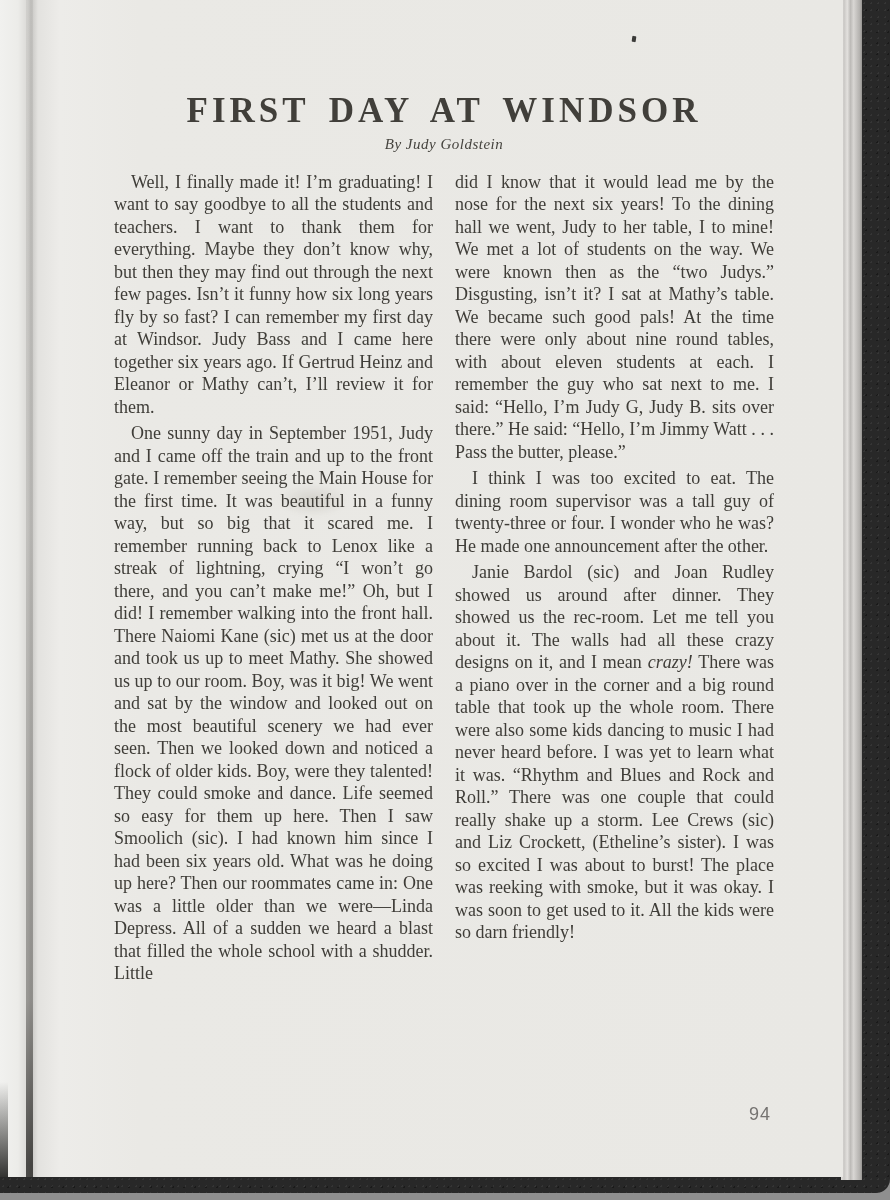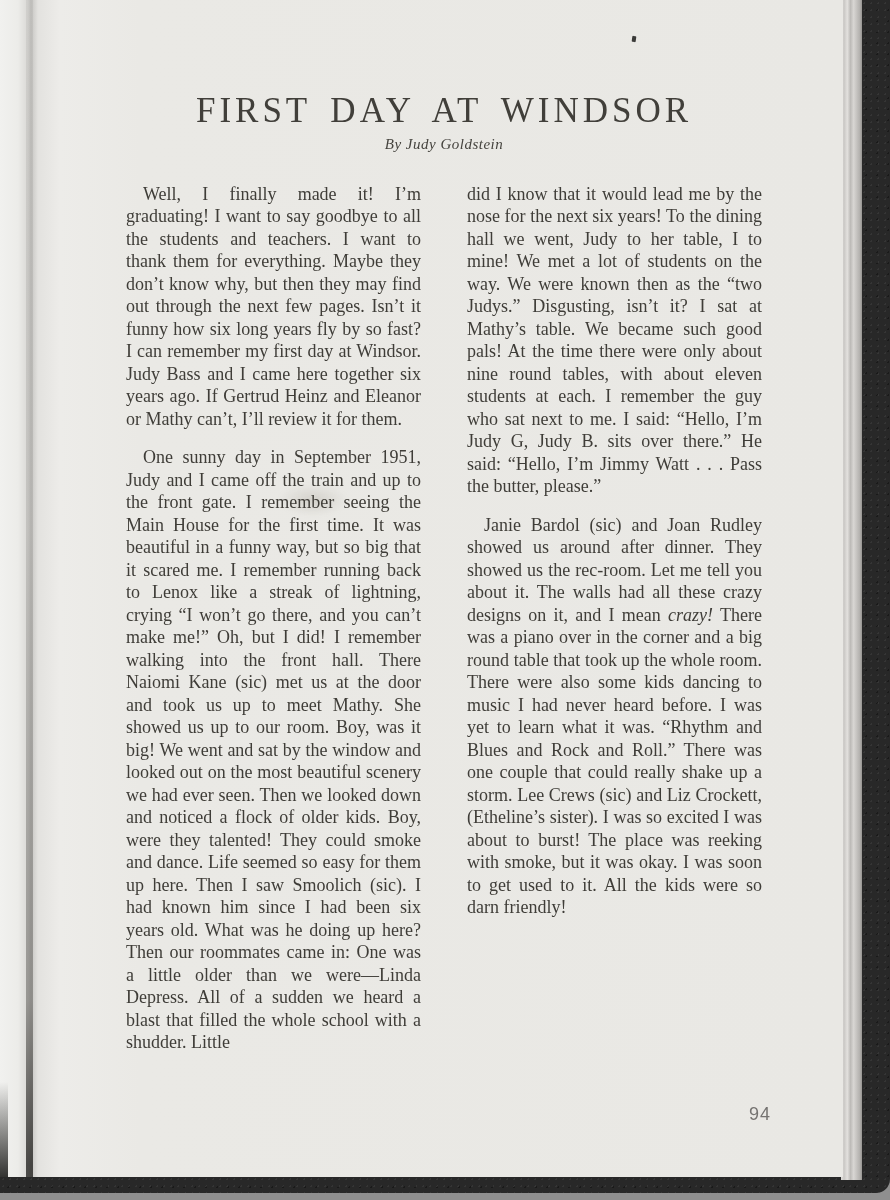--- a/index.html
+++ b/index.html
@@ -62,42 +62,42 @@
     filter: blur(2px);
   }
   .content {
     position: absolute; left: 110px; top: 92px;
     width: 668px;
   }
   .title {
     margin: 0;
     text-align: center;
     font-family: "Liberation Serif", serif;
-    font-size: 35px; font-weight: normal;
+    font-size: 35px; font-weight: bold;
     letter-spacing: 4px; word-spacing: 7px;
     color: #413f3a;
     line-height: 1.1;
   }
   .byline {
     margin-top: 5px;
     text-align: center;
     font-style: italic;
     font-size: 15px;
     color: #45433e;
     letter-spacing: 0.5px;
   }
   .cols {
     display: flex; gap: 14px;
     margin-top: 14px;
     text-align: justify;
     font-size: 18px; line-height: 22.5px;
     color: #3f3d38;
   }
   .col { flex: 1; min-width: 0; hyphens: auto; }
-  .col p { margin: 16px; }
+  .col p { margin: 4px; }
   .col p.indent { text-indent: 17px; }
   .page-number {
     position: absolute; left: 749px; top: 1104px;
     font-family: "Liberation Sans", sans-serif;
     font-size: 18px; color: #757371;
     letter-spacing: 1px;
   }
 </style>
 </head>
 <body>
@@ -114,19 +114,20 @@
   <div class="content">
     <h1 class="title">FIRST DAY AT WINDSOR</h1>
     <div class="byline">By Judy Goldstein</div>
     <div class="cols">
       <div class="col">
           <p class="indent">Well, I finally made it! I’m graduating! I want to say goodbye to all the students and teachers. I want to thank them for everything. Maybe they don’t know why, but then they may find out through the next few pages. Isn’t it funny how six long years fly by so fast? I can remember my first day at Windsor. Judy Bass and I came here together six years ago. If Gertrud Heinz and Eleanor or Mathy can’t, I’ll review it for them.</p>
           <p class="indent">One sunny day in September 1951, Judy and I came off the train and up to the front gate. I remember seeing the Main House for the first time. It was beautiful in a funny way, but so big that it scared me. I remember running back to Lenox like a streak of lightning, crying “I won’t go there, and you can’t make me!” Oh, but I did! I remember walking into the front hall. There Naiomi Kane (sic) met us at the door and took us up to meet Mathy. She showed us up to our room. Boy, was it big! We went and sat by the window and looked out on the most beautiful scenery we had ever seen. Then we looked down and noticed a flock of older kids. Boy, were they talented! They could smoke and dance. Life seemed so easy for them up here. Then I saw Smoolich (sic). I had known him since I had been six years old. What was he doing up here? Then our roommates came in: One was a little older than we were—Linda Depress. All of a sudden we heard a blast that filled the whole school with a shudder. Little</p>
         </div>
       <div class="col">
           <p>did I know that it would lead me by the nose for the next six years! To the dining hall we went, Judy to her table, I to mine! We met a lot of students on the way. We were known then as the “two Judys.” Disgusting, isn’t it? I sat at Mathy’s table. We became such good pals! At the time there were only about nine round tables, with about eleven students at each. I remember the guy who sat next to me. I said: “Hello, I’m Judy G, Judy B. sits over there.” He said: “Hello, I’m Jimmy Watt . . . Pass the butter, please.”</p>
+          <p class="indent">I think I was too excited to eat. The dining room supervisor was a tall guy of twenty-three or four. I wonder who he was? He made one announcement after the other.</p>
           <p class="indent">Janie Bardol (sic) and Joan Rudley showed us around after dinner. They showed us the rec-room. Let me tell you about it. The walls had all these crazy designs on it, and I mean <em>crazy!</em> There was a piano over in the corner and a big round table that took up the whole room. There were also some kids dancing to music I had never heard before. I was yet to learn what it was. “Rhythm and Blues and Rock and Roll.” There was one couple that could really shake up a storm. Lee Crews (sic) and Liz Crockett, (Etheline’s sister). I was so excited I was about to burst! The place was reeking with smoke, but it was okay. I was soon to get used to it. All the kids were so darn friendly!</p>
         </div>
     </div>
   </div>
 
   <div class="page-number">94</div>
 </div>
 
 </body></html>

